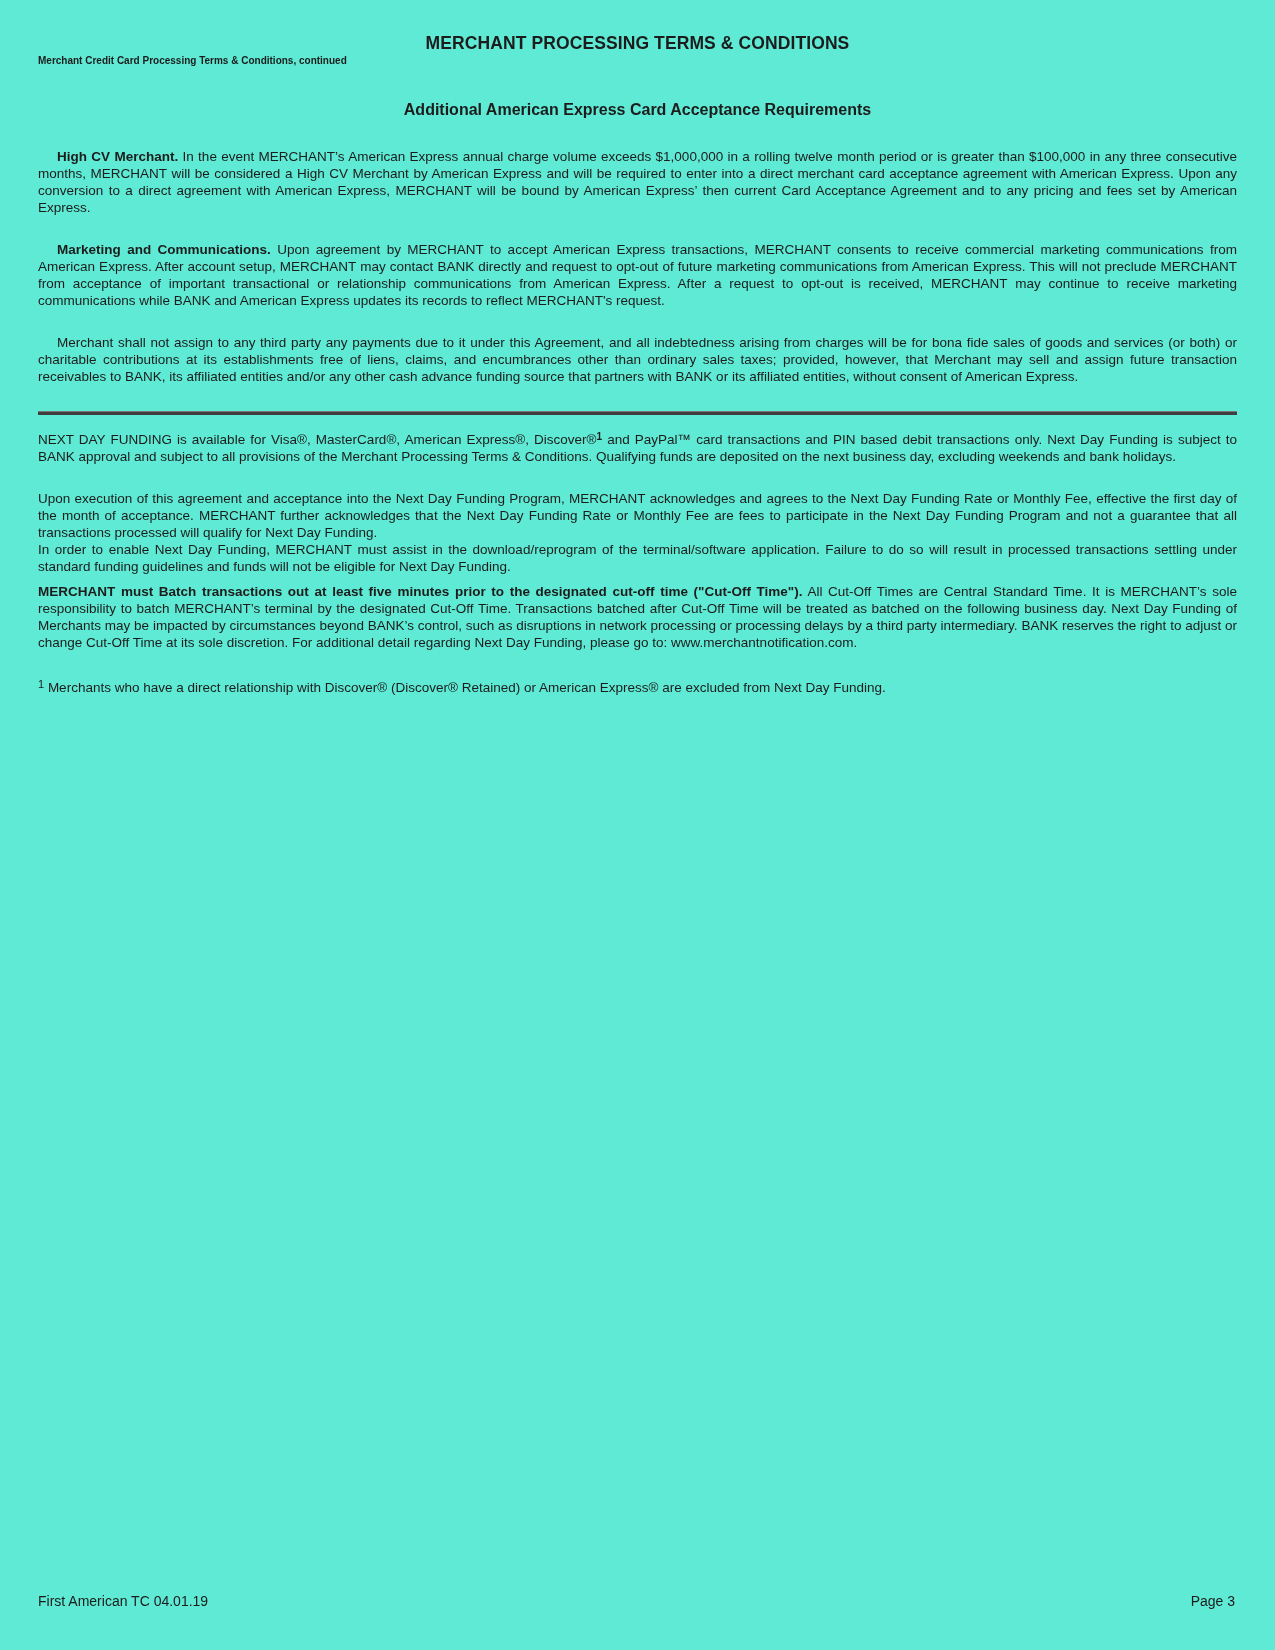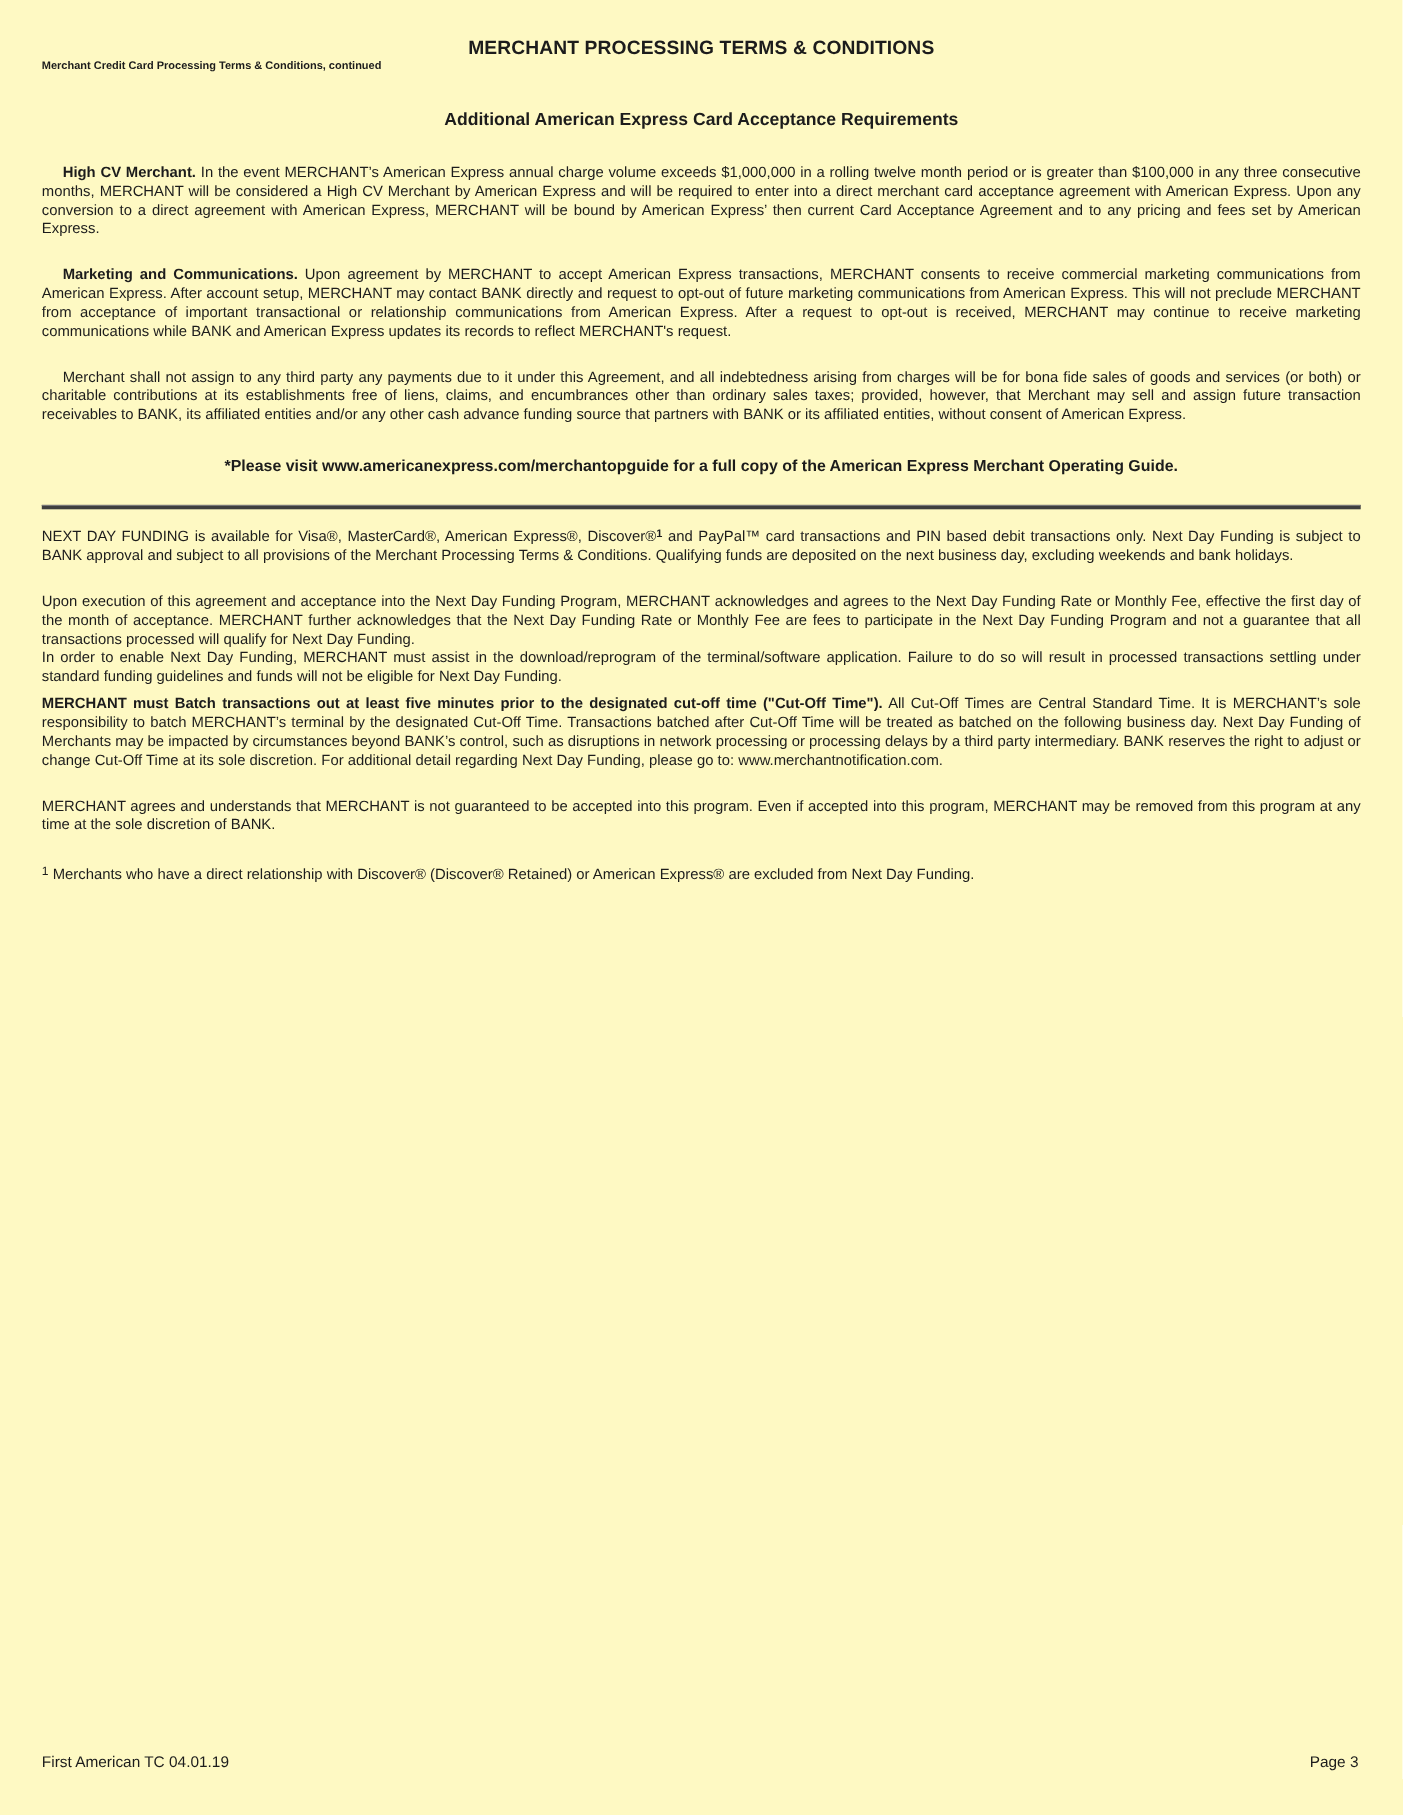--- a/index.html
+++ b/index.html
@@ -7,21 +7,21 @@
   body {
     font-family: "Liberation Sans", "DejaVu Sans", sans-serif;
     color: #1c1c1c;
     -webkit-font-smoothing: antialiased;
   }
   .page {
     position: relative;
     width: 1275px;
     height: 1650px;
     margin: 0 auto;
-    background: #fef9c3;
+    background: #5eead4;
     padding: 33px 38px 0 38px;
     overflow: hidden;
   }
 
   
   .doc-header-title {
     text-align: center;
     font-weight: bold;
     font-size: 17.5px;
     line-height: 20px;
@@ -116,35 +116,33 @@
 
   <div class="big-title amex-title">Additional American Express Card Acceptance Requirements</div>
 
   <p class="para indent first-para"><span class="lead">High CV Merchant.</span><span> In the event MERCHANT’s American Express annual charge volume exceeds $1,000,000 in a rolling twelve month period or is greater than $100,000 in any three consecutive months, MERCHANT will be considered a High CV Merchant by American Express and will be required to enter into a direct merchant card acceptance agreement with American Express. Upon any conversion to a direct agreement with American Express, MERCHANT will be bound by American Express’ then current Card Acceptance Agreement and to any pricing and fees set by American Express.</span></p>
 
   <p class="para indent"><span class="lead">Marketing and Communications.</span><span> Upon agreement by MERCHANT to accept American Express transactions, MERCHANT consents to receive commercial marketing communications from American Express. After account setup, MERCHANT may contact BANK directly and request to opt-out of future marketing communications from American Express. This will not preclude MERCHANT from acceptance of important transactional or relationship communications from American Express. After a request to opt-out is received, MERCHANT may continue to receive marketing communications while BANK and American Express updates its records to reflect MERCHANT's request.</span></p>
 
   <p class="para indent"><span>Merchant shall not assign to any third party any payments due to it under this Agreement, and all indebtedness arising from charges will be for bona fide sales of goods and services (or both) or charitable contributions at its establishments free of liens, claims, and encumbrances other than ordinary sales taxes; provided, however, that Merchant may sell and assign future transaction receivables to BANK, its affiliated entities and/or any other cash advance funding source that partners with BANK or its affiliated entities, without consent of American Express.</span></p>
 
 
-  <div class="notice">*Please visit www.americanexpress.com/merchantopguide for a full copy of the American Express Merchant Operating Guide.</div>
 
   <div class="section-divider"></div>
 
 
 
   <p class="para ndf-first"><span>NEXT DAY FUNDING is available for Visa®, MasterCard®, American Express®, Discover®</span><sup class="inline-sup">1</sup><span> and PayPal™ card transactions and PIN based debit transactions only. Next Day Funding is subject to BANK approval and subject to all provisions of the Merchant Processing Terms &amp; Conditions. Qualifying funds are deposited on the next business day, excluding weekends and bank holidays.</span></p>
 
   <p class="para"><span>Upon execution of this agreement and acceptance into the Next Day Funding Program, MERCHANT acknowledges and agrees to the Next Day Funding Rate or Monthly Fee, effective the first day of the month of acceptance. MERCHANT further acknowledges that the Next Day Funding Rate or Monthly Fee are fees to participate in the Next Day Funding Program and not a guarantee that all transactions processed will qualify for Next Day Funding.</span></p>
 
   <p class="para joined"><span>In order to enable Next Day Funding, MERCHANT must assist in the download/reprogram of the terminal/software application. Failure to do so will result in processed transactions settling under standard funding guidelines and funds will not be eligible for Next Day Funding.</span></p>
 
   <p class="para batch-para"><span class="lead">MERCHANT must Batch transactions out at least five minutes prior to the designated cut-off time ("Cut-Off Time").</span><span> All Cut-Off Times are Central Standard Time. It is MERCHANT’s sole responsibility to batch MERCHANT’s terminal by the designated Cut-Off Time.  Transactions batched after Cut-Off Time will be treated as batched on the following business day.  Next Day Funding of Merchants may be impacted by circumstances beyond BANK’s control, such as disruptions in network processing or processing delays by a third party intermediary.  BANK reserves the right to adjust or change Cut-Off Time at its sole discretion. For additional detail regarding Next Day Funding, please go to: www.merchantnotification.com.</span></p>
 
-  <p class="para"><span>MERCHANT agrees and understands that MERCHANT is not guaranteed to be accepted into this program. Even if accepted into this program, MERCHANT may be removed from this program at any time at the sole discretion of BANK.</span></p>
 
   <p class="para footnote"><sup class="fn-sup">1</sup><span> Merchants who have a direct relationship with Discover® (Discover® Retained) or American Express® are excluded from Next Day Funding.</span></p>
 
   <div class="doc-footer">
     <span>First American TC 04.01.19</span>
     <span>Page 3</span>
   </div>
 
 </div>
 

